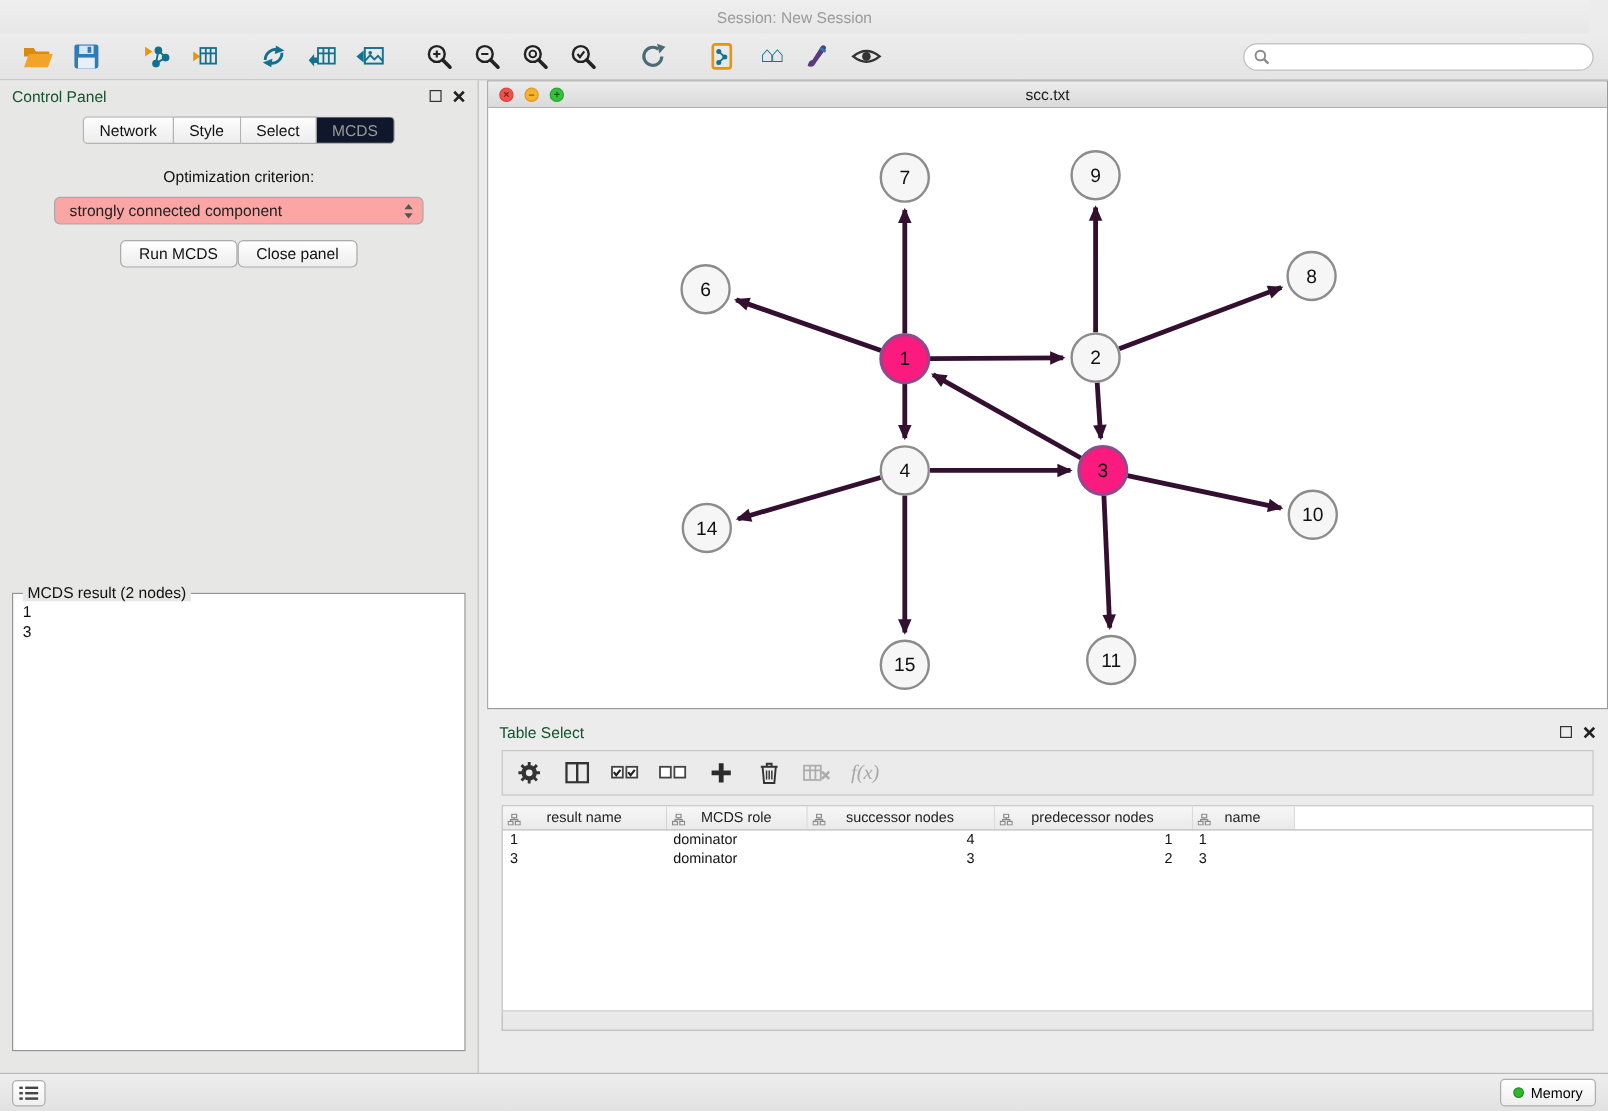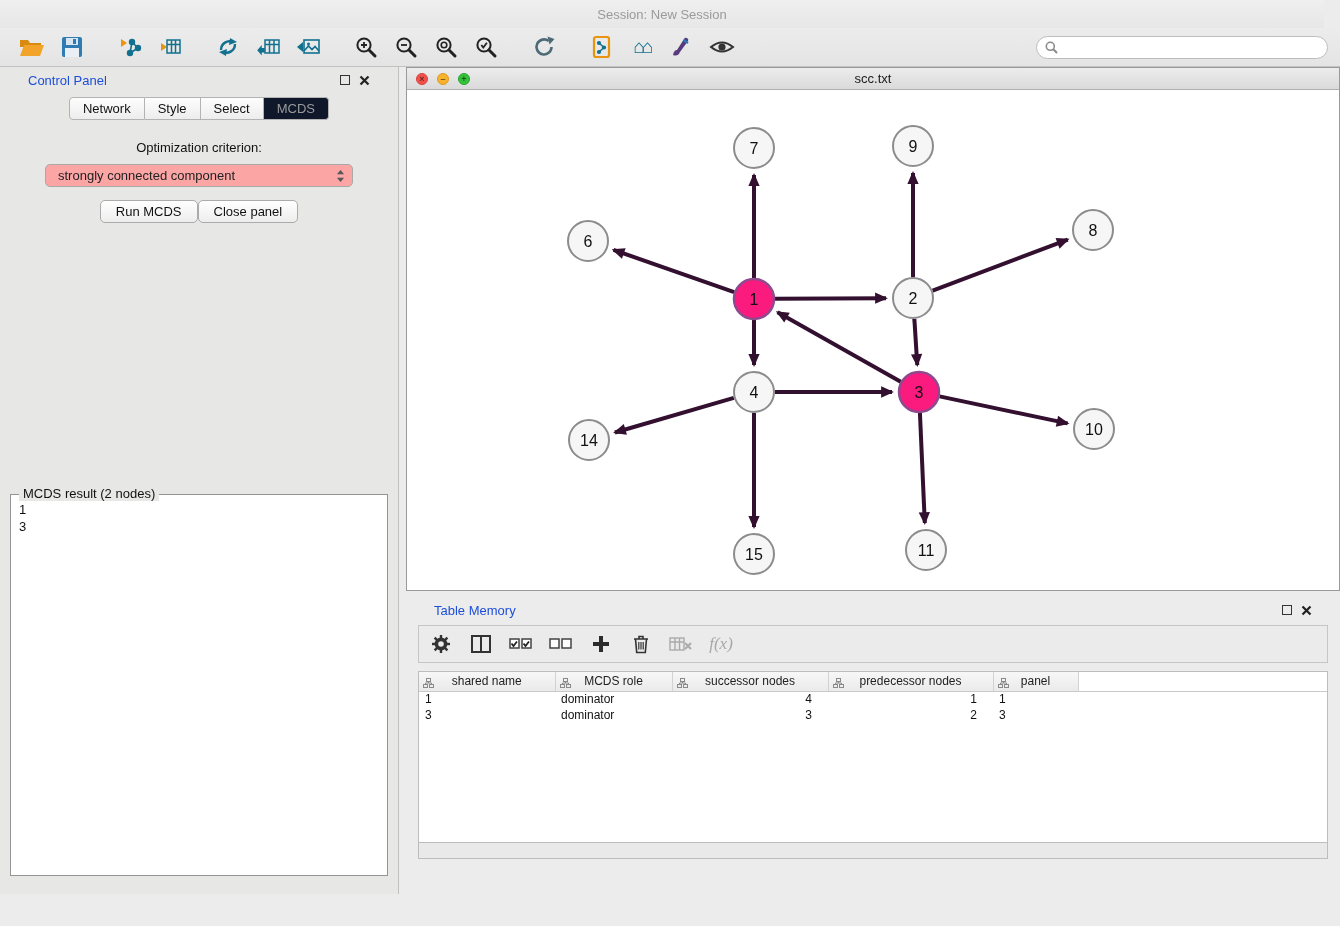--- a/index.html
+++ b/index.html
@@ -24,21 +24,21 @@
   .search-wrap input { width:292px; height:23px; border:1px solid #bdbdbd; border-radius:12px;
     padding:0 10px 0 26px; font-size:12px; background:#fff; outline:none; }
   .search-ic { position:absolute; left:9px; top:5px; }
 
   
   .main { position:absolute; top:67px; left:0; right:0; bottom:32px; }
 
   
   .control-panel { position:absolute; left:0; top:0; width:399px; height:100%;
     background:#e7e7e5; border-right:1px solid #c0c0c0; }
-  .panel-header { height:26px; display:flex; align-items:center; padding:0 28px; font-size:13px; color:#1d4ed8; }
+  .panel-header { height:26px; display:flex; align-items:center; padding:0 10px; font-size:13px; color:#14532d; }
   .panel-header .ph-icons { margin-left:auto; display:flex; gap:9px; align-items:center; }
   .mini-float { width:10px; height:10px; border:1.5px solid #333; display:inline-block; }
   .cp-tabs, .tp-tabs { display:flex; justify-content:center; margin-top:4px; }
   .tab { padding:3px 13px; font-size:13px; border:1px solid #b3b3b3; border-left:none;
     background:linear-gradient(#fdfdfd,#ededed); color:#111; cursor:default; }
   .tab:first-child { border-left:1px solid #b3b3b3; border-radius:4px 0 0 4px; }
   .tab:last-child { border-radius:0 4px 4px 0; }
   .tab.active { background:#0f172a; color:#9a9a9a; }
   .cp-body { text-align:center; padding-top:20px; }
   .opt-label { font-size:13px; color:#111; }
@@ -362,21 +362,21 @@
             <g>
               <circle cx="516" cy="460" r="20" fill="#f6f6f6" stroke="#8c8c8c" stroke-width="2"></circle>
               <text x="516" y="465.5" text-anchor="middle" font-size="16" font-family="&quot;Liberation Sans&quot;, sans-serif" fill="#111111">11</text>
             </g>
           </svg>
       </div>
     </div>
 
     <div class="table-panel">
       <div class="panel-header">
-        <span>Table Memory</span>
+        <span>Table Select</span>
         <span class="ph-icons">
           <span class="mini-float"></span>
           <svg width="11" height="11" viewBox="0 0 11 11">
               <path d="M1.5 1.5 L9.5 9.5 M9.5 1.5 L1.5 9.5" stroke="#222" stroke-width="2.2"></path>
             </svg>
         </span>
       </div>
       <div class="tp-toolbar">
         <button class="tp-btn">
             <svg width="20" height="20" viewBox="0 0 20 20">
@@ -453,21 +453,21 @@
             </colgroup>
           <thead>
             <tr>
               <th><span class="sort-ic"><svg width="11" height="10" viewBox="0 0 11 10">
                       <g fill="none" stroke="#8a8a8a" stroke-width="1">
                         <rect x="3.5" y="0.5" width="4" height="3"></rect>
                         <rect x="0.5" y="6.5" width="4" height="3"></rect>
                         <rect x="6.5" y="6.5" width="4" height="3"></rect>
                         <path d="M5.5 3.5 V5 M2.5 6.5 V5 h6 V6.5"></path>
                       </g>
-                    </svg></span><span>shared name</span></th>
+                    </svg></span><span>result name</span></th>
               <th><span class="sort-ic"><svg width="11" height="10" viewBox="0 0 11 10">
                       <g fill="none" stroke="#8a8a8a" stroke-width="1">
                         <rect x="3.5" y="0.5" width="4" height="3"></rect>
                         <rect x="0.5" y="6.5" width="4" height="3"></rect>
                         <rect x="6.5" y="6.5" width="4" height="3"></rect>
                         <path d="M5.5 3.5 V5 M2.5 6.5 V5 h6 V6.5"></path>
                       </g>
                     </svg></span><span>MCDS role</span></th>
               <th><span class="sort-ic"><svg width="11" height="10" viewBox="0 0 11 10">
                       <g fill="none" stroke="#8a8a8a" stroke-width="1">
@@ -485,21 +485,21 @@
                         <path d="M5.5 3.5 V5 M2.5 6.5 V5 h6 V6.5"></path>
                       </g>
                     </svg></span><span>predecessor nodes</span></th>
               <th><span class="sort-ic"><svg width="11" height="10" viewBox="0 0 11 10">
                       <g fill="none" stroke="#8a8a8a" stroke-width="1">
                         <rect x="3.5" y="0.5" width="4" height="3"></rect>
                         <rect x="0.5" y="6.5" width="4" height="3"></rect>
                         <rect x="6.5" y="6.5" width="4" height="3"></rect>
                         <path d="M5.5 3.5 V5 M2.5 6.5 V5 h6 V6.5"></path>
                       </g>
-                    </svg></span><span>panel</span></th>
+                    </svg></span><span>name</span></th>
               <th class="filler"></th>
             </tr>
           </thead>
           <tbody id="node-table-body">
               <tr>
                 <td>1</td>
                 <td>dominator</td>
                 <td class="num">4</td>
                 <td class="num">1</td>
                 <td>1</td>
@@ -514,14 +514,32 @@
                 <td></td>
               </tr>
             </tbody>
         </table>
       </div>
       <div class="tp-scrollstrip"></div>
     </div>
 
   </div>
 
+  <div class="statusbar">
+    <button class="list-btn">
+        <svg width="16" height="12" viewBox="0 0 16 12">
+          <g fill="#444">
+            <rect x="0" y="0.5" width="3" height="2"></rect>
+            <rect x="0" y="5" width="3" height="2"></rect>
+            <rect x="0" y="9.5" width="3" height="2"></rect>
+            <rect x="5" y="0.5" width="11" height="2"></rect>
+            <rect x="5" y="5" width="11" height="2"></rect>
+            <rect x="5" y="9.5" width="11" height="2"></rect>
+          </g>
+        </svg>
+      </button>
+    <button class="memory-btn">
+      <span class="mem-dot"></span>
+      <span>Memory</span>
+    </button>
+  </div>
 
 </div>
 
 </body></html>

